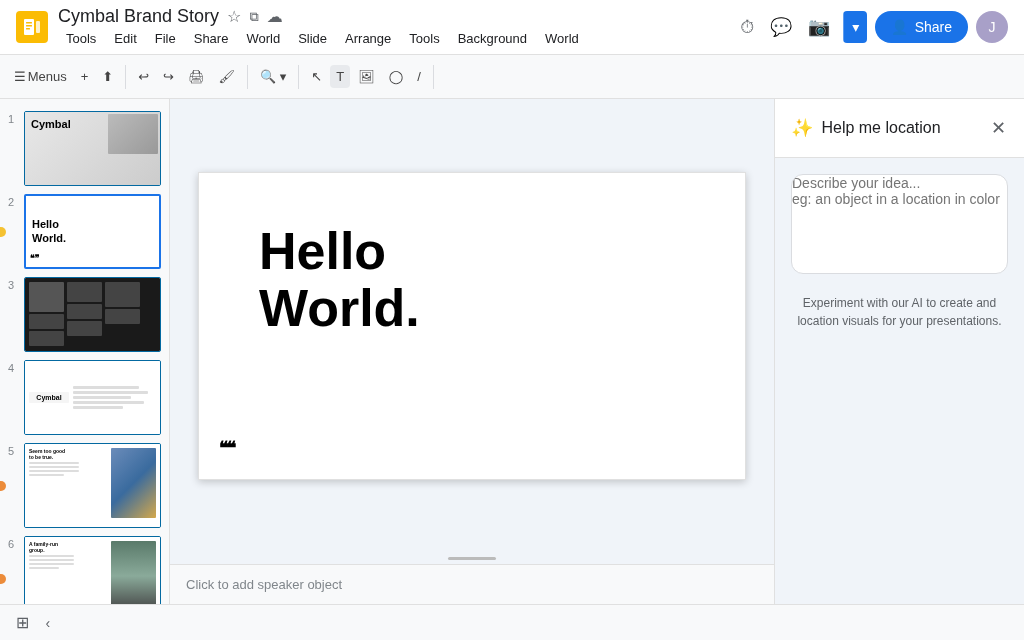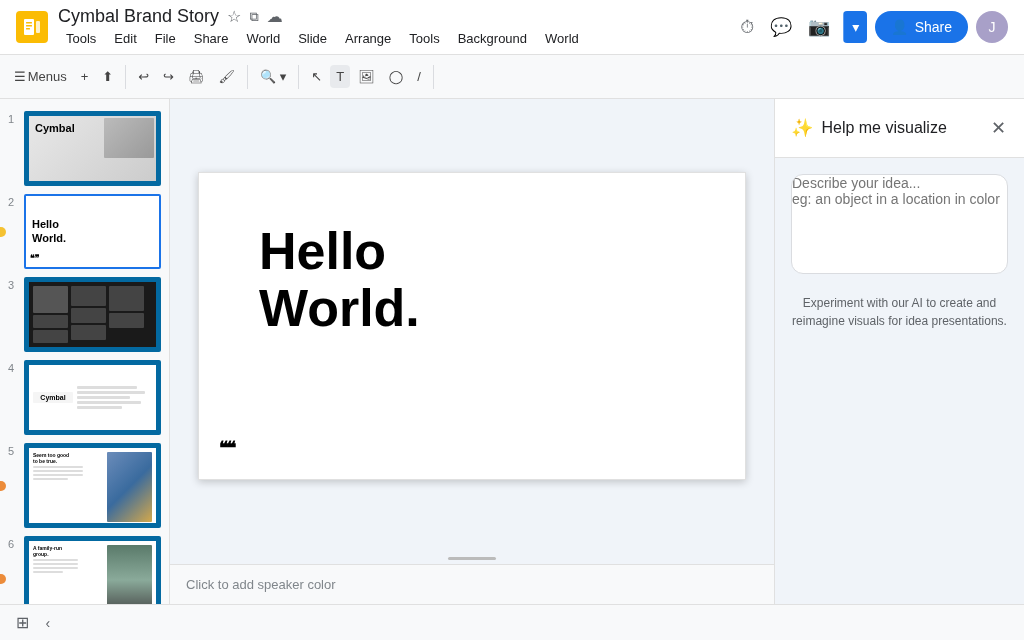--- a/index.html
+++ b/index.html
@@ -44,21 +44,21 @@
     .main-area { display: flex; flex: 1; overflow: hidden; }
 
     
     .slide-panel {
       width: 170px; background: #f8f9fa; border-right: 1px solid #e0e0e0;
       overflow-y: auto; flex-shrink: 0; padding: 8px 0;
     }
     .slide-thumb { display: flex; align-items: flex-start; padding: 4px 8px; cursor: pointer; position: relative; }
     .slide-num { font-size: 11px; color: #80868b; width: 16px; flex-shrink: 0; margin-top: 2px; }
     .slide-img {
-      flex: 1; border: 5px solid #0369a1; border-radius: 2px;
+      flex: 1; border: 1px solid #0369a1; border-radius: 2px;
       background: #fff; overflow: hidden; position: relative;
       height: 85px; display: flex; align-items: center; justify-content: center;
     }
     .slide-thumb.active .slide-img { border: 2px solid #1a73e8; }
 
     
     .s1-content { width: 100%; height: 100%; background: linear-gradient(135deg, #e8e8e8 0%, #ccc 100%); display: flex; align-items: flex-start; padding: 6px; }
     .s1-title { font-size: 12px; font-weight: 700; color: #000; }
     .s1-img { width: 50px; height: 40px; background: linear-gradient(135deg, #bbb 0%, #999 100%); position: absolute; right: 2px; top: 2px; border-radius: 1px; }
 
@@ -320,36 +320,36 @@
           <div class="cymbal-logo-canvas">
             <span class="cymbal-quote" style="font-size:18px; font-weight:900; letter-spacing:-2px;">❝❝</span>
           </div>
         </div>
       </div>
     </div>
     <div style="display:flex; justify-content:center; padding:4px 0;">
       <div class="scroll-line"></div>
     </div>
     <div class="notes-bar">
-      <span class="notes-text">Click to add speaker color</span>
+      <span class="notes-text">Click to add speaker object</span>
     </div>
   </div>
 
   <div class="right-panel">
     <div class="panel-header">
       <div class="panel-title-area">
         <span class="wand-icon">✨</span>
-        <span class="panel-title">Help me visualize</span>
+        <span class="panel-title">Help me location</span>
       </div>
       <button class="close-btn">✕</button>
     </div>
     <div class="panel-body">
       <textarea class="visualize-input" placeholder="Describe your idea...
 eg: an object in a location in color" style=""></textarea>
-      <p class="panel-hint">Experiment with our AI to create and reimagine visuals for idea presentations.</p>
+      <p class="panel-hint">Experiment with our AI to create and location visuals for your presentations.</p>
     </div>
   </div>
 
 </div>
 
 <div class="bottom-bar">
   <button class="bottom-icon">⊞</button>
   <button class="bottom-chevron">‹</button>
 </div>
 

